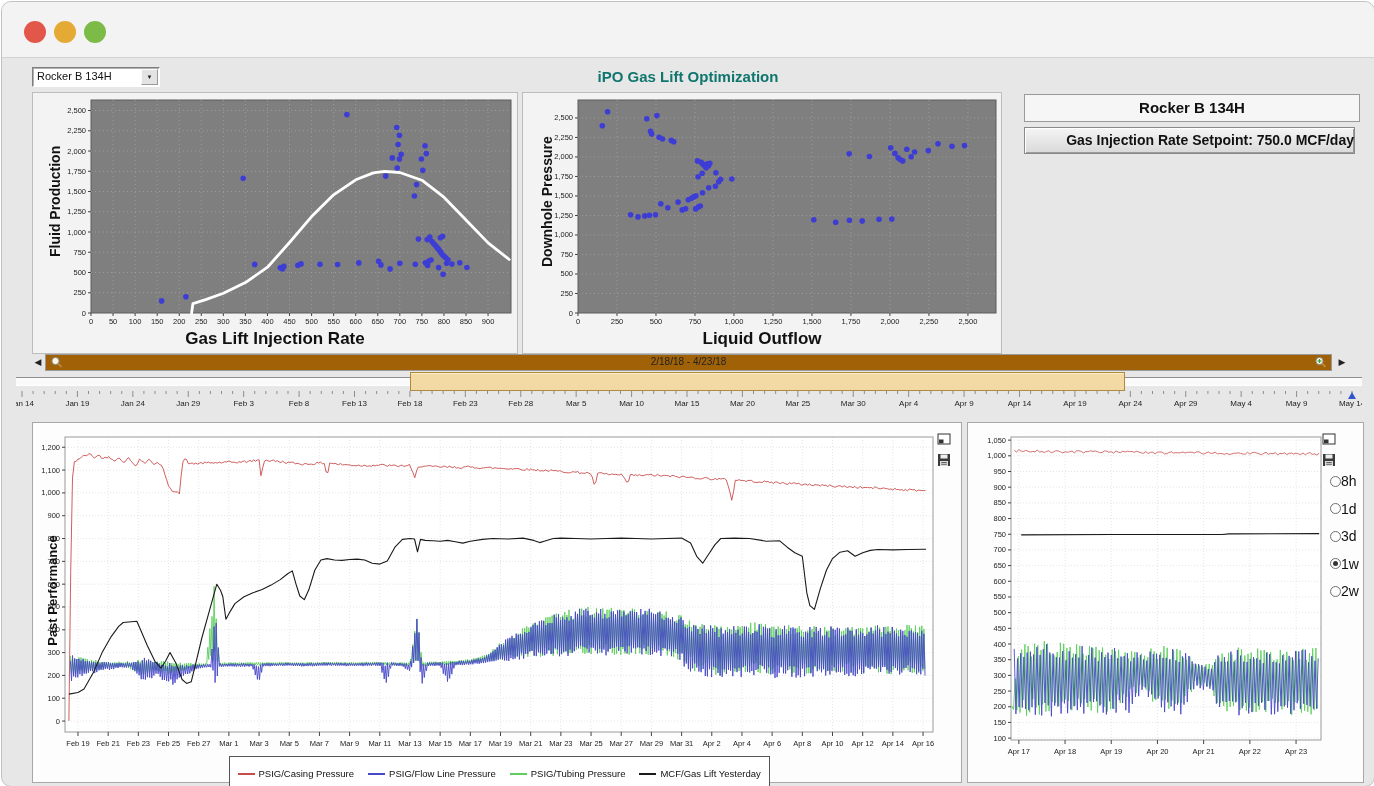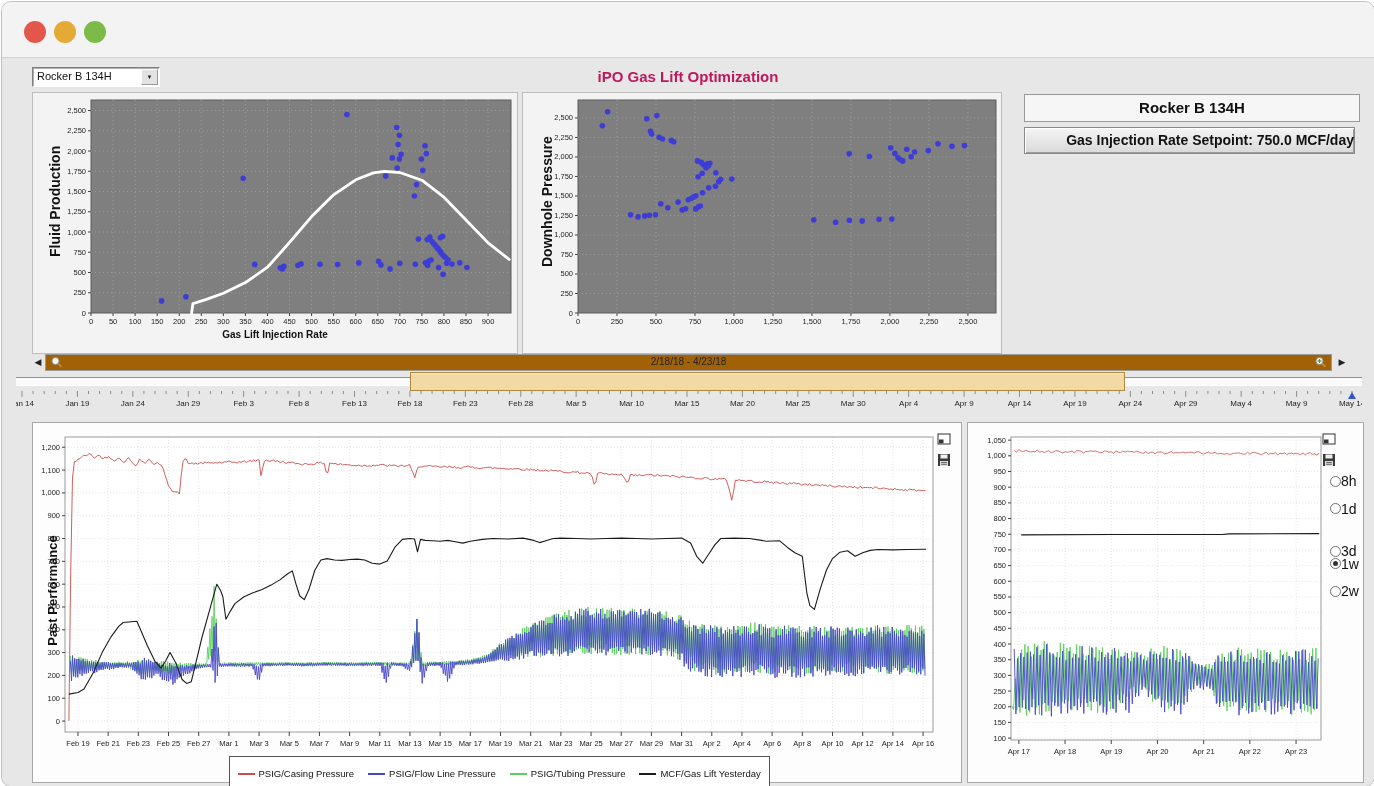--- a/index.html
+++ b/index.html
@@ -2,33 +2,33 @@
 <html><head>
 <meta charset="utf-8">
 <style>
   html,body{margin:0;padding:0;background:#fff;font-family:"Liberation Sans",sans-serif;}
   #window{position:relative;width:1372px;height:784px;margin:1px;background:#e7e7e7;
     border:1px solid #c2c2c2;border-radius:10px;overflow:hidden;}
   #titlebar{position:absolute;left:0;top:0;width:100%;height:55px;background:#f3f3f3;
     border-bottom:1px solid #d2d2d2;}
   .tlight{position:absolute;top:19px;width:22px;height:22px;border-radius:50%;}
   #app-title{position:absolute;left:0;top:66px;width:100%;text-align:center;
-    font-size:15px;font-weight:bold;color:#be185d;}
+    font-size:15px;font-weight:bold;color:#0f766e;}
   #well-selector{position:absolute;left:30px;top:65px;width:126px;height:18px;background:#fff;
     border:1px solid #7f7f7f;border-bottom-color:#fff;border-right-color:#fff;
     box-shadow:inset 1px 1px 0 #b0b0b0;font-size:11px;color:#111;cursor:default;}
   #well-selector .val{position:absolute;left:4px;top:2px;}
   #well-selector .dd-btn{position:absolute;right:1px;top:1px;width:15px;height:14px;background:#e3e3e3;
     border:1px solid #999;border-top-color:#fbfbfb;border-left-color:#fbfbfb;text-align:center;
     font-size:6px;line-height:14px;color:#222;}
   .panel{position:absolute;background:#f3f3f3;border:1px solid #bdbdbd;}
   .ts-panel{position:absolute;background:#fdfdfd;border:1px solid #a8a8a8;}
   .axis-label-y{position:absolute;font-weight:bold;font-size:14px;color:#111;
     transform:rotate(-90deg);transform-origin:center;white-space:nowrap;}
-  .axis-label-x{position:absolute;font-weight:bold;font-size:10px;color:#111;
+  .axis-label-x{position:absolute;font-weight:bold;font-size:17px;color:#111;
     width:100%;text-align:center;}
   .ts-ylabel{position:absolute;font-weight:bold;font-size:13px;color:#111;
     transform:rotate(-90deg);transform-origin:center;white-space:nowrap;}
   #info-well{position:absolute;left:1022px;top:92px;width:334px;height:26px;background:#f6f6f6;
     border:1px solid #999;text-align:center;font-size:15px;font-weight:bold;color:#111;line-height:26px;}
   #setpoint-btn{position:absolute;left:1022px;top:125px;width:329px;height:25px;
     background:linear-gradient(#f5f5f5,#d9d9d9);border:1px solid #8a8a8a;
     box-shadow:inset 1px 1px 0 #ffffff, inset -1px -1px 0 #9c9c9c;
     text-align:right;font-size:14px;font-weight:bold;color:#111;line-height:25px;cursor:pointer;}
   .scroll-btn{position:absolute;top:352px;width:12px;height:17px;font-size:9px;line-height:17px;
@@ -365,20 +365,21 @@
           <circle cx="383.8" cy="56.3" r="2.8"></circle>
           <circle cx="388.2" cy="63.8" r="2.8"></circle>
           <circle cx="391.6" cy="59.0" r="2.8"></circle>
           <circle cx="405.3" cy="57.6" r="2.8"></circle>
           <circle cx="415.0" cy="50.8" r="2.8"></circle>
           <circle cx="429.0" cy="53.2" r="2.8"></circle>
           <circle cx="441.5" cy="52.6" r="2.8"></circle>
         </g>
       </svg>
     <div class="axis-label-y" style="left:-36px;top:106px;width:120px;text-align:center;">Downhole Pressure</div>
+    <div class="axis-label-x" style="left:0;top:236px;">Liquid Outflow</div>
   </div>
 
   <div id="info-well">Rocker B 134H</div>
   <div id="setpoint-btn">Gas Injection Rate Setpoint: 750.0 MCF/day</div>
 
   <div class="scroll-btn" style="left:30px;">◀</div>
   <div id="slider-track">
     <span id="range-label">2/18/18 - 4/23/18</span>
     <span class="mag" style="left:4px;">
       <svg width="13" height="13">
@@ -843,21 +844,21 @@
     </div>
     <div id="radio-group">
         <div class="radio-row" style="left: 362px; top: 50px;">
           <span class="radio-circ"></span>
           <span>8h</span>
         </div>
         <div class="radio-row" style="left: 362px; top: 77.5px;">
           <span class="radio-circ"></span>
           <span>1d</span>
         </div>
-        <div class="radio-row" style="left: 362px; top: 120px;">
+        <div class="radio-row" style="left: 362px; top: 105px;">
           <span class="radio-circ"></span>
           <span>3d</span>
         </div>
         <div class="radio-row" style="left: 362px; top: 132.5px;">
           <span class="radio-circ sel"></span>
           <span>1w</span>
         </div>
         <div class="radio-row" style="left: 362px; top: 160px;">
           <span class="radio-circ"></span>
           <span>2w</span>

